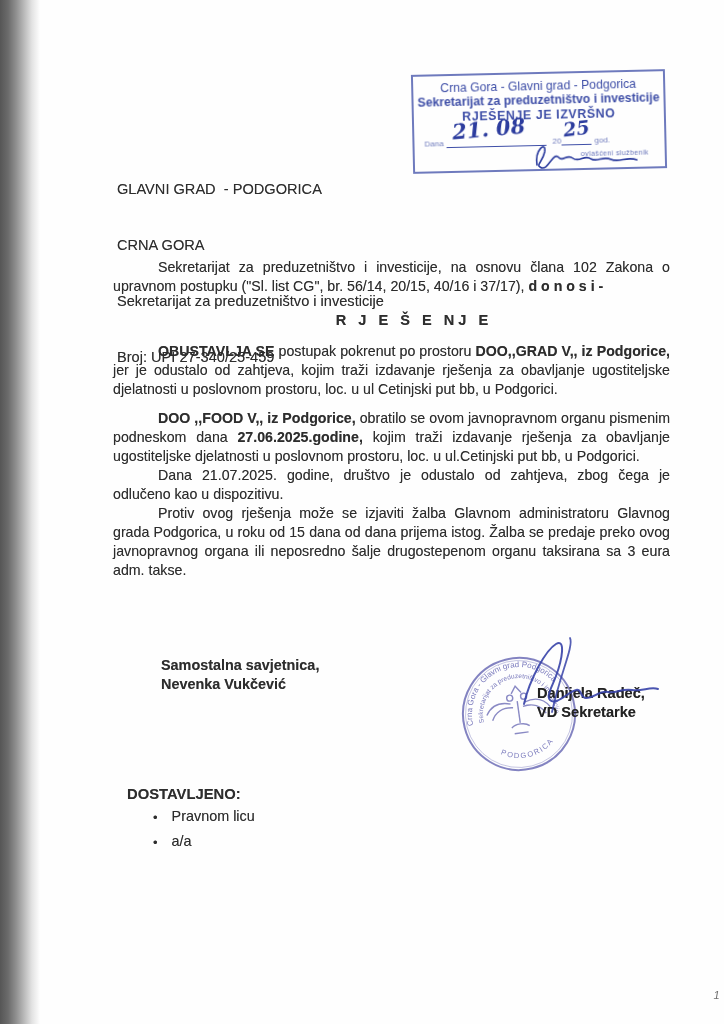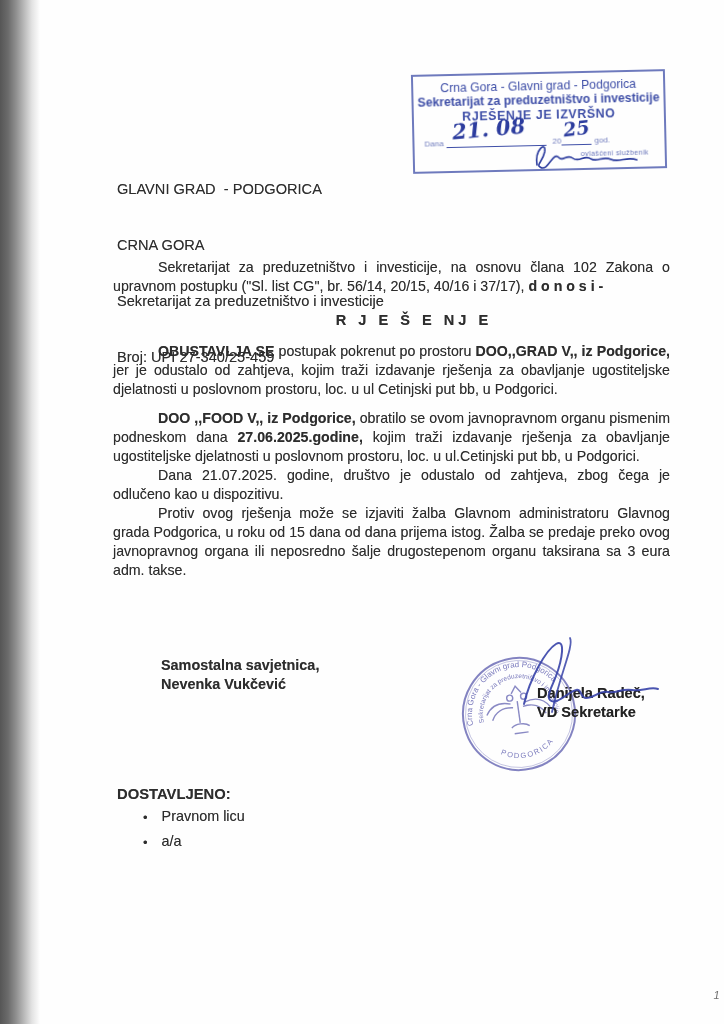--- a/index.html
+++ b/index.html
@@ -36,21 +36,21 @@
 
   .sig-left {
     position:absolute; left:117px; top:656px;
     font-weight:bold; font-size:14.4px; line-height:18.5px;margin-left:44px;
   }
   .sig-right {
     position:absolute; left:537px; top:684px; z-index:3;
     font-weight:bold; font-size:14.6px; line-height:18.5px; color:#222;
   }
 
-  .dostavljeno { position:absolute; left:117px; top:786px; }
+  .dostavljeno { position:absolute; left:127px; top:786px; }
   .dost-label  { font-weight:bold; font-size:14.8px; }
   .dost-item   { display:flex; gap:14px; padding-left:26px; margin-top:6px; font-size:14.4px; }
   .dost-item:first-of-type { margin-top:8px; }
   .bullet { font-size:13px; line-height:19px; }
 
   .footer {
     position:absolute; left:16px; top:989px; width:724px; text-align:right;
     font-size:11px; font-style:italic; color:#6f6f6f; letter-spacing:1px;
   }
 

